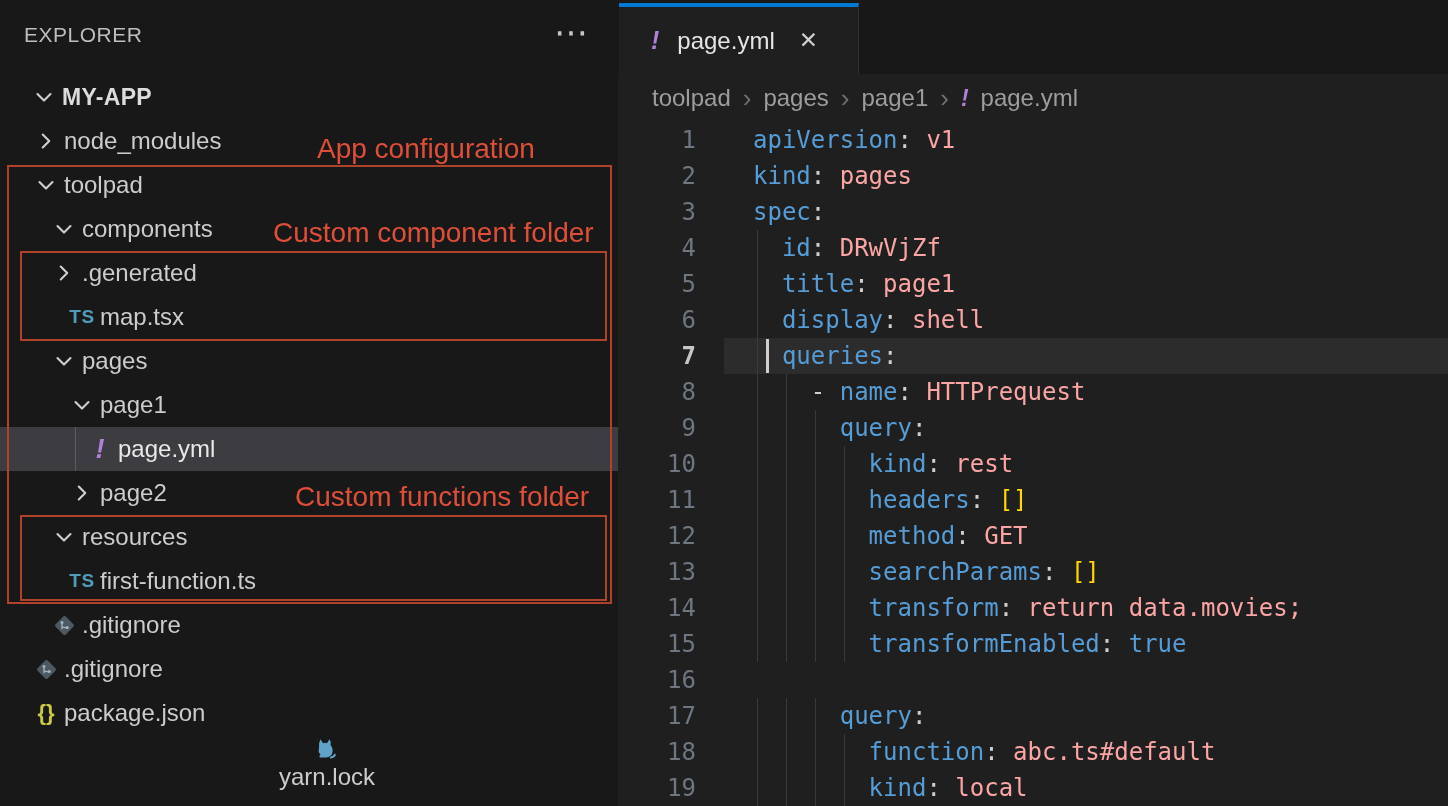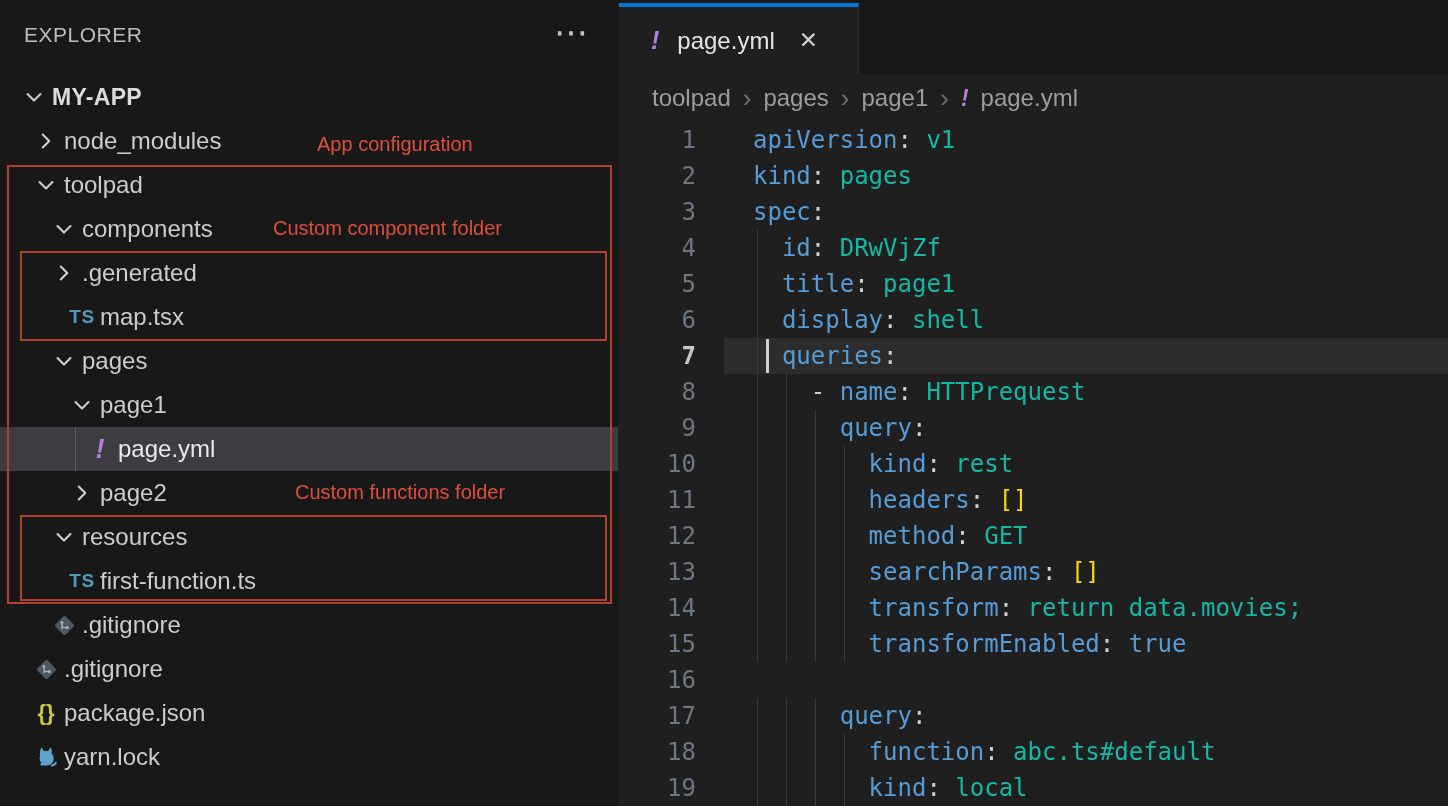--- a/index.html
+++ b/index.html
@@ -23,21 +23,21 @@
   .icon-ts { font-size:19px; font-weight:bold; color:#519aba; letter-spacing:.5px; }
   .icon-json { font-size:22px; font-weight:bold; color:#cbcb41; }
   .icon-yaml { font-size:27px; font-weight:bold; font-style:italic; color:#b180d7; }
   #tree-guide-selected { position:absolute; left:75px; top:427px; width:1px; height:44px; background:#5c5c64; }
 
   
   .anno-box { position:absolute; border:2px solid #b0422c; pointer-events:none; }
   #anno-box-outer { left:7px; top:165px; width:605px; height:439px; }
   #anno-box-components { left:20px; top:251px; width:587px; height:90px; }
   #anno-box-resources { left:20px; top:515px; width:587px; height:86px; }
-  .anno-label { position:absolute; color:#de4e39; font-size:20px; white-space:nowrap; pointer-events:none; }
+  .anno-label { position:absolute; color:#de4e39; font-size:28px; white-space:nowrap; pointer-events:none; }
   #anno-app-config { left:317px; top:133px; }
   #anno-custom-component { left:273px; top:217px; }
   #anno-custom-functions { left:295px; top:481px; }
 
   
   #editor { position:relative; width:830px; height:806px; background:#1f1f1f; flex:0 0 auto; }
   #tabbar { position:absolute; top:0; left:0; right:0; height:74px; background:#181818; display:flex; }
   #tab-active { margin-left:1px; margin-top:3px; height:71px; width:240px; background:#1f1f1f; border-top:4px solid #0078d4; border-right:1px solid #2f2f2f; display:flex; align-items:center; cursor:pointer; }
   #tab-active .icon-yaml { margin-left:32px; font-size:25px; }
   #tab-label { margin-left:18px; font-size:24px; color:#e5e5e5; }
@@ -49,39 +49,39 @@
   .crumb { cursor:pointer; }
 
   #code { position:absolute; top:122px; left:0; right:0; bottom:0; font-family:"DejaVu Sans Mono", monospace; font-size:24px; }
   .code-line { position:relative; height:36px; display:flex; align-items:center; }
   .code-line.current::before { content:""; position:absolute; left:106px; right:0; top:0; bottom:0; background:#2c2c2c; }
   .gutter { position:relative; z-index:1; width:94px; flex:0 0 94px; text-align:right; padding-right:16px; color:#6e7681; }
   .code-line.current .gutter { color:#c6c6c6; font-weight:bold; }
   .content { position:relative; z-index:1; margin-left:41px; white-space:pre; height:36px; line-height:36px; }
   .tok-key { color:#569cd6; }
   .tok-punc { color:#d0d0d0; }
-  .tok-s { color:#14b8a6; }
+  .tok-s { color:#fca5a5; }
   .tok-b { color:#ffd700; }
   .tok-k { color:#569cd6; }
   .indent-guide { position:absolute; top:0; bottom:0; width:1px; background:#3a3a3a; }
   #cursor { position:absolute; top:1px; width:3px; height:34px; background:#cfcfcf; }
 </style>
 </head>
 <body>
 
 <div id="app">
 
   <div id="sidebar">
     <div id="explorer-header">
       <span id="explorer-title">EXPLORER</span>
       <span id="explorer-more">⋯</span>
     </div>
 
     <div id="file-tree">
-        <div class="tree-row root-row" style="padding-left: 20px;">
+        <div class="tree-row root-row" style="padding-left: 30px;">
           <span class="slot">
             <svg width="26" height="26" viewBox="0 0 16 16">
               <path d="M4 6.2 L8 10.2 L12 6.2" stroke="#cfcfcf" stroke-width="1.3" fill="none" stroke-linecap="round" stroke-linejoin="round"></path>
             </svg>
           </span>
           <span class="tree-label">MY-APP</span>
         </div>
         <div class="tree-row" style="padding-left: 32px;">
           <span class="slot">
             <svg width="26" height="26" viewBox="0 0 16 16">
@@ -189,21 +189,21 @@
             </span>
           </span>
           <span class="tree-label">.gitignore</span>
         </div>
         <div class="tree-row" style="padding-left: 32px;">
           <span class="slot">
             <span class="icon-json">{}</span>
           </span>
           <span class="tree-label">package.json</span>
         </div>
-        <div class="tree-row" style="padding-left: 32px;">
+        <div class="tree-row" style="padding-left: 32px; flex-direction: column;">
           <span class="slot">
             <span style="display:flex">
               <svg width="26" height="26" viewBox="0 0 20 20">
                 <path d="M6.5 2.5 L8.5 5.5 Q10 5 11.5 5.5 L13.5 2.5 Q15 4.5 14.2 7 Q16.5 9.5 15.6 13 Q14.8 16 11 16.5 L6 16.5 Q5 15.3 6.6 14.5 Q4.4 12.5 5.4 9.5 Q4.8 5.5 6.5 2.5 Z" fill="#5fa3c9"></path>
                 <path d="M14.5 16.5 Q17 16 17.5 14.5" stroke="#5fa3c9" stroke-width="1.6" fill="none" stroke-linecap="round"></path>
               </svg>
             </span>
           </span>
           <span class="tree-label">yarn.lock</span>
         </div>

